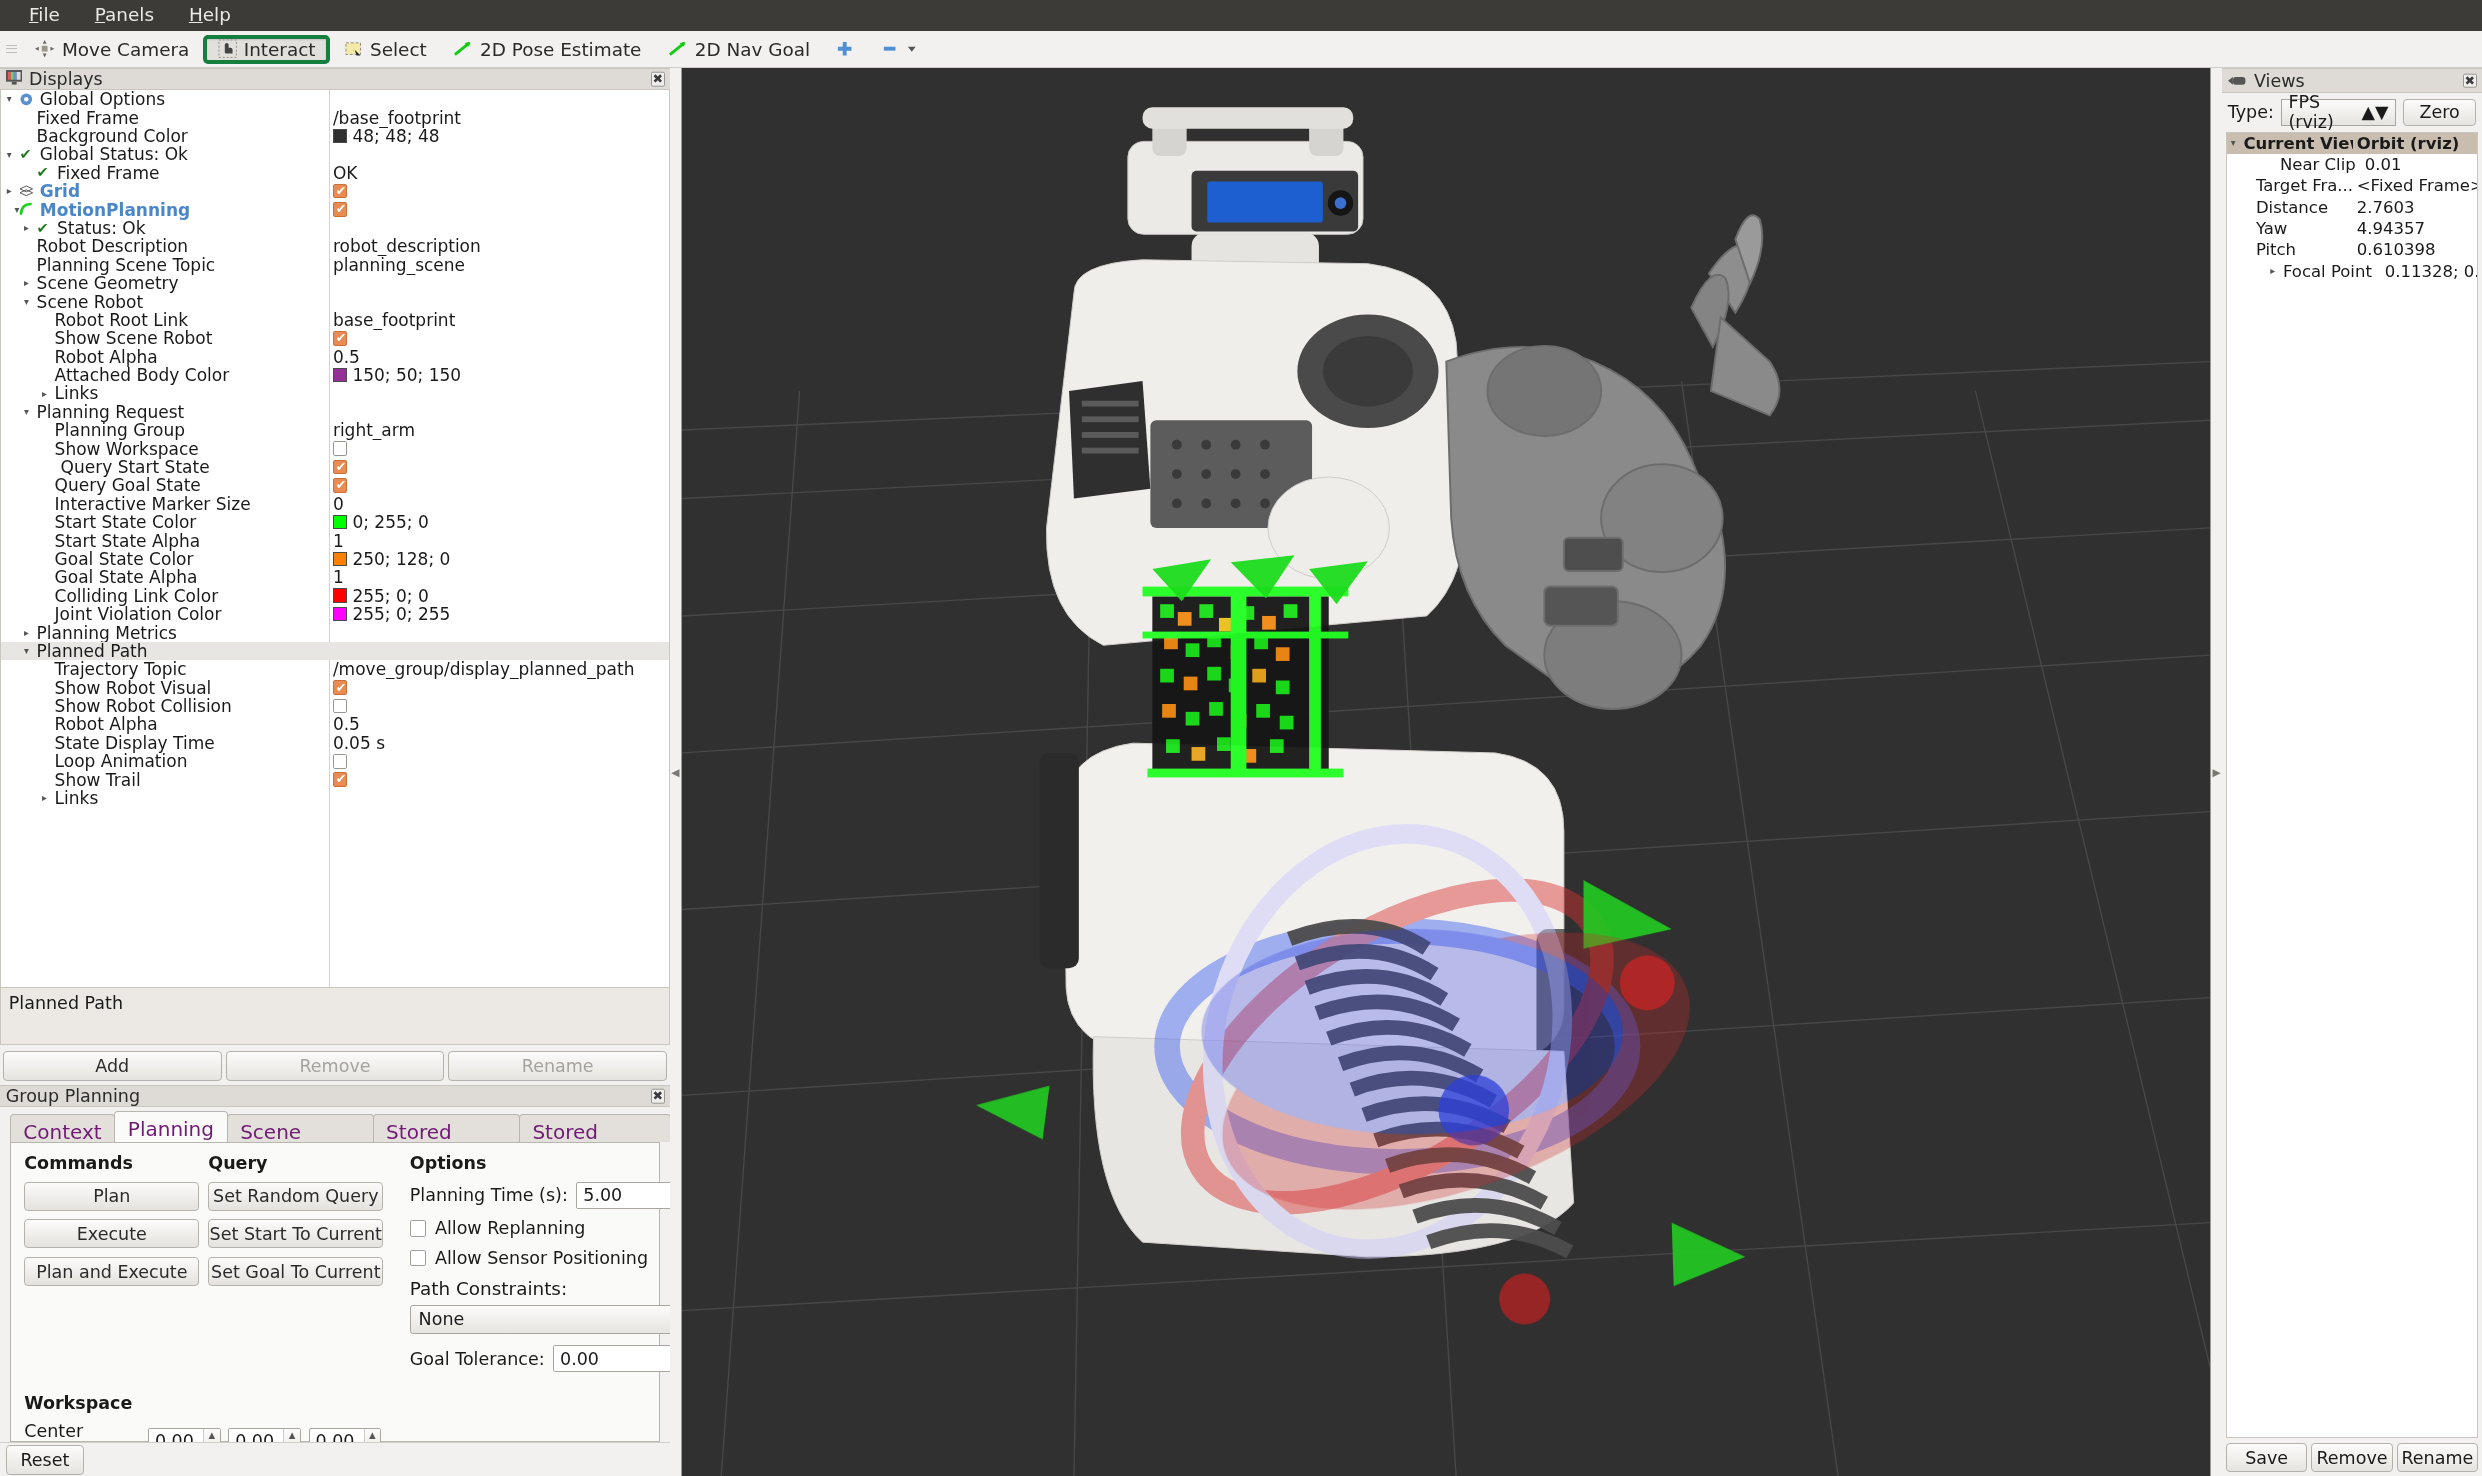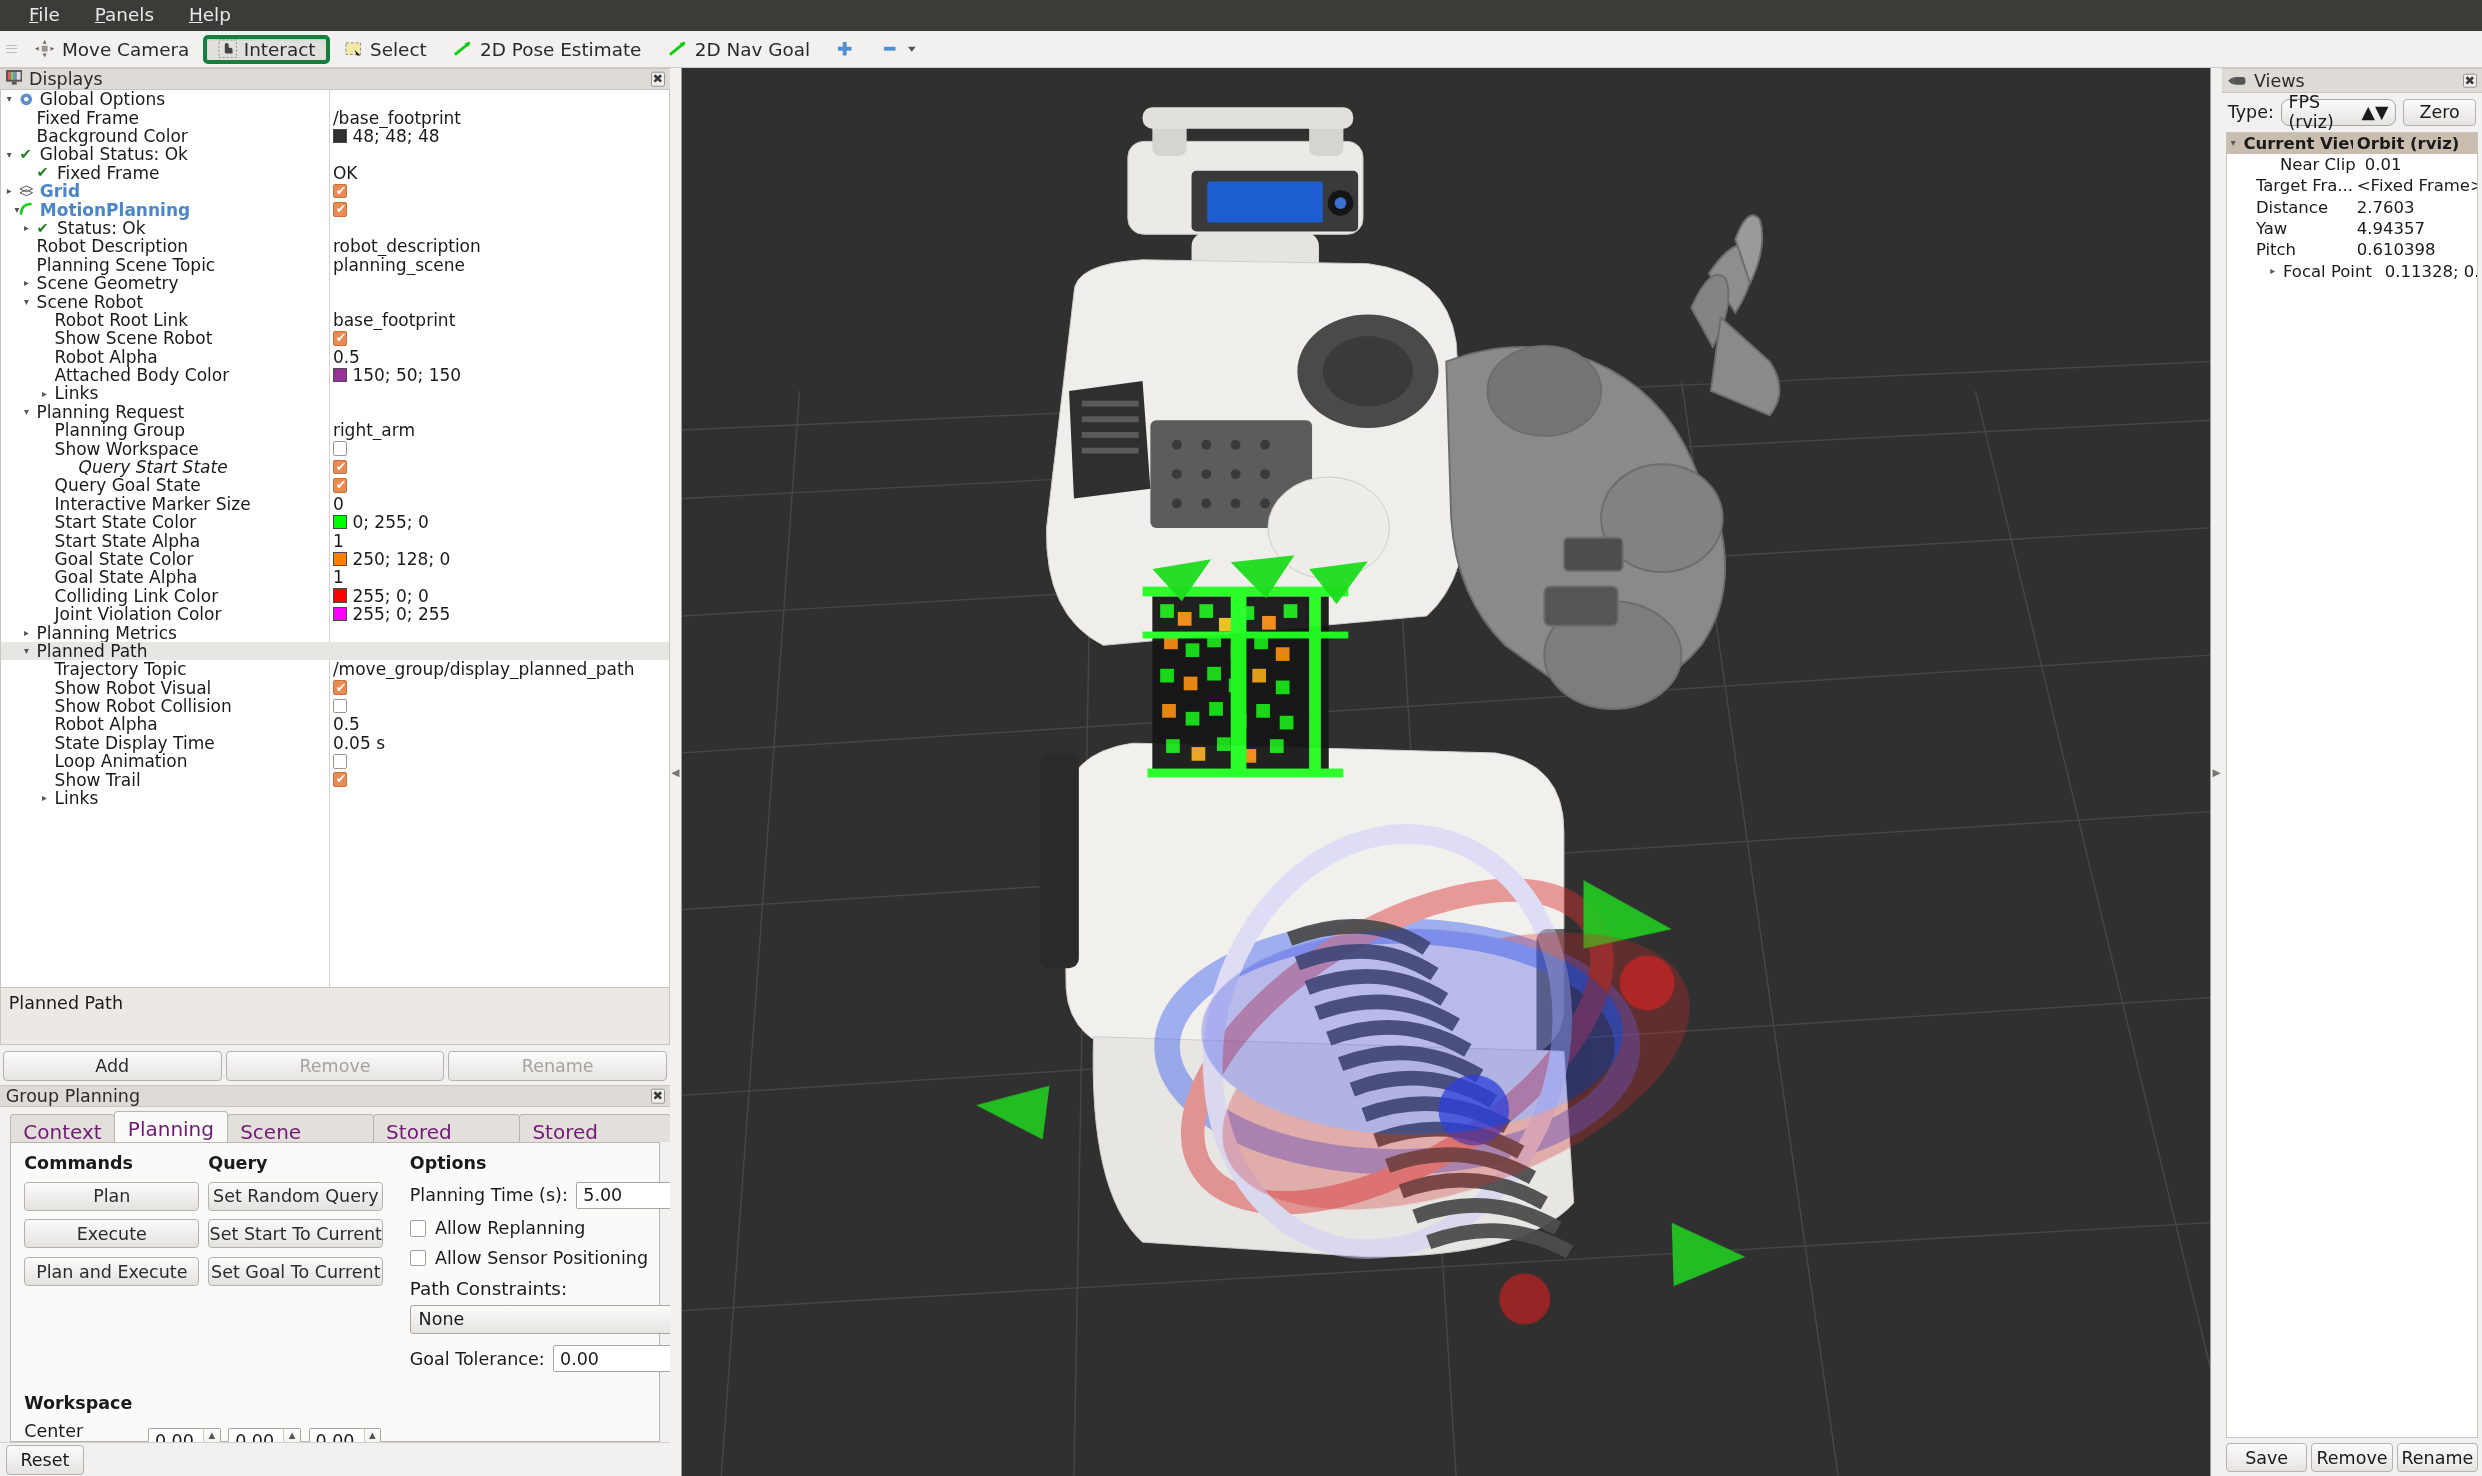--- a/index.html
+++ b/index.html
@@ -151,21 +151,21 @@
   .rightcol { width: 260px; flex: 0 0 260px; display: flex; flex-direction: column;
               background: #f2f1f0; }
   .vtree { background: #fff; border: 1px solid #c9c6c0; flex: 1 1 auto; margin: 0 3.9px;
            overflow: hidden; position: relative; }
   .vrow { display: flex; height: 21.3px; align-items: center; font-size: 16.5px; }
   .vrow.hdr { background: #c9bdb0; font-weight: bold; }
   .vn { width: 126px; flex: 0 0 126px; padding-left: 3.9px; display:flex; align-items:center;
         white-space: nowrap; overflow: hidden; }
   .vv { flex: 1 1 auto; white-space: nowrap; overflow: hidden; padding-left: 3.9px; }
   .typerow { display:flex; align-items:center; gap: 6.8px; padding: 5.8px 5.8px; font-size: 17.5px;}
-  .typecombo { flex: 1 1 auto; height: 27px; border: 1px solid #a9a6a0; border-radius: 8px;
+  .typecombo { flex: 1 1 auto; height: 27px; border: 1px solid #a9a6a0; border-radius: 0;
                background: linear-gradient(#fbfbfa,#e6e4e0); display:flex; align-items:center;
                justify-content: space-between; padding: 0 6.8px; font-size: 17.5px; }
   .zerobtn { width: 80px; height: 27px; border: 1px solid #b5b2ac; border-radius:3.9px;
              background: linear-gradient(#fbfbfa,#e6e4e0); display:flex; align-items:center;
              justify-content:center; font-size:17.5px;}
   .rbtns { display:flex; gap: 3.9px; padding: 4.9px 3.9px; }
   .rbtns div { flex:1 1 0; height: 29px; border:1px solid #b5b2ac; border-radius:3.9px;
                background: linear-gradient(#fbfbfa,#e6e4e0); display:flex;
                align-items:center; justify-content:center; font-size:17.5px;}
 </style>
@@ -472,21 +472,21 @@
             <div class="trow">
               <div class="tname" style="padding-left: 41px;">
                 <span class="arrow"></span>
                 <span>Show Workspace</span>
               </div>
               <div class="tval">
                 <span class="cb"></span>
               </div>
             </div>
             <div class="trow">
-              <div class="tname" style="padding-left: 65px; font-style: italic;">
+              <div class="tname" style="padding-left: 47px;">
                 <span class="arrow"></span>
                 <span>Query Start State</span>
               </div>
               <div class="tval">
                 <span class="cb on"></span>
               </div>
             </div>
             <div class="trow">
               <div class="tname" style="padding-left: 41px;">
                 <span class="arrow"></span>

